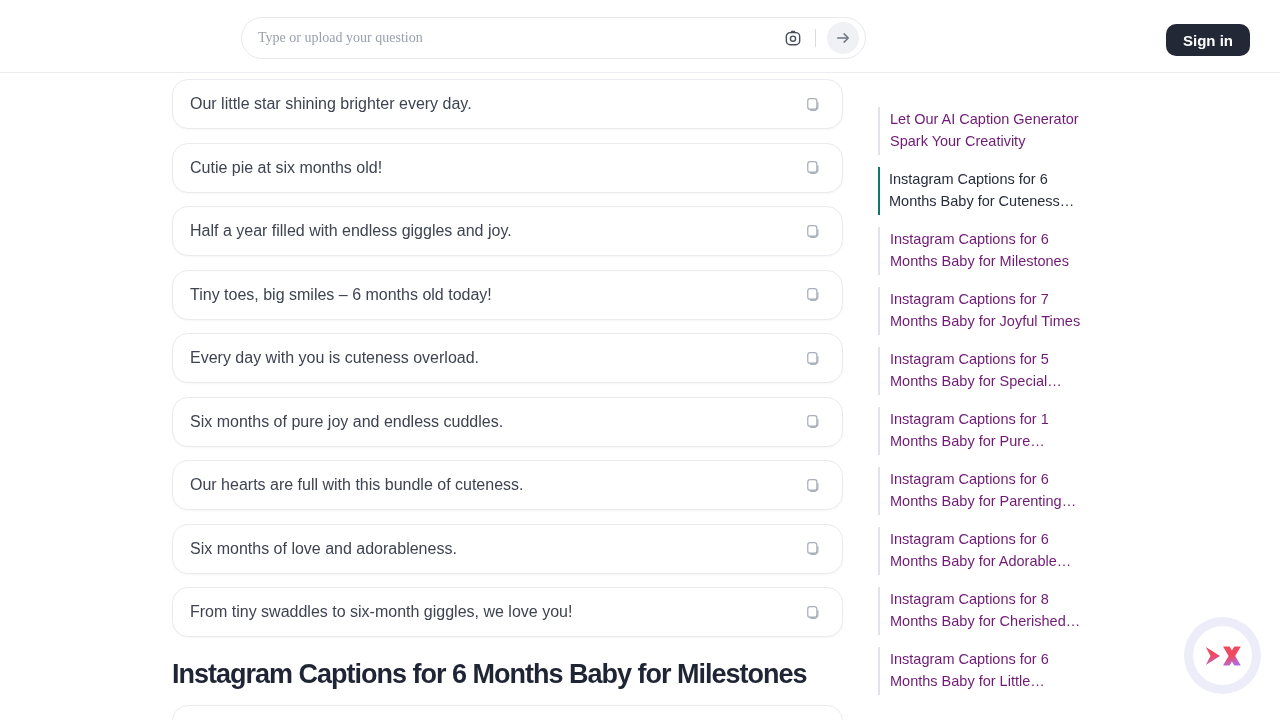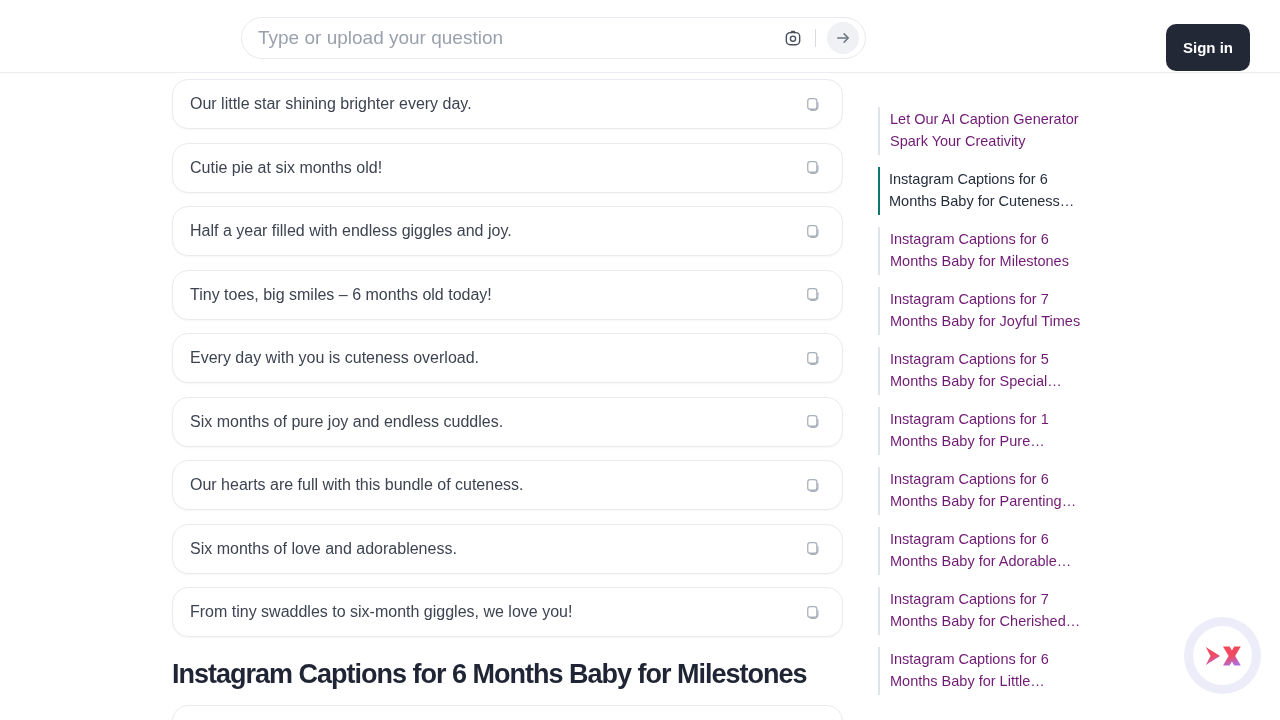--- a/index.html
+++ b/index.html
@@ -15,37 +15,37 @@
   .header {
     position: absolute; top: 0; left: 0; right: 0; height: 73px;
     background: #ffffff; border-bottom: 1px solid #ecedf1; z-index: 5;
   }
   .search-pill {
     position: absolute; left: 241px; top: 17px; width: 625px; height: 42px;
     border: 1px solid #e7e9ee; border-radius: 21px; background: #fff;
     display: flex; align-items: center; padding: 0 6px 0 16px;
   }
   .search-pill input {
-    flex: 1; border: none; outline: none; font-size: 19px;
-    font-family: Liberation Sans, sans-serif; color: #374151; background: transparent;
+    flex: 1; border: none; outline: none; font-size: 14px;
+    font-family: Liberation Serif, serif; color: #374151; background: transparent;
   }
   .search-pill input::placeholder { color: #9aa1ad; }
   .icon-btn {
     border: none; background: transparent; cursor: pointer;
     display: flex; align-items: center; justify-content: center;
     width: 30px; height: 30px;
   }
   .search-divider { width: 1px; height: 18px; background: #d8dbe1; margin: 0 7px; }
   .submit-btn {
     width: 32px; height: 32px; border-radius: 50%; border: none;
     background: #eff1f4; display: flex; align-items: center; justify-content: center;
     cursor: pointer; margin-left: 4px;
   }
   .signin-btn {
-    position: absolute; right: 30px; top: 24px; height: 47px; padding: 0 17px;
+    position: absolute; right: 30px; top: 24px; height: 32px; padding: 0 17px;
     background: #222836; color: #ffffff; border: none; border-radius: 10px;
     font-size: 15px; font-weight: bold; font-family: "Liberation Sans", sans-serif;
     cursor: pointer;
   }
 
   
   .main-col {
     position: absolute; left: 172px; top: 79px; width: 671px;
   }
   .caption-card {
@@ -237,21 +237,21 @@
 
 <nav class="toc">
   <a class="toc-item">Let Our AI Caption Generator Spark Your Creativity</a>
   <a class="toc-item active">Instagram Captions for 6 Months Baby for Cuteness…</a>
   <a class="toc-item">Instagram Captions for 6 Months Baby for Milestones</a>
   <a class="toc-item">Instagram Captions for 7 Months Baby for Joyful Times</a>
   <a class="toc-item">Instagram Captions for 5 Months Baby for Special…</a>
   <a class="toc-item">Instagram Captions for 1 Months Baby for Pure…</a>
   <a class="toc-item">Instagram Captions for 6 Months Baby for Parenting…</a>
   <a class="toc-item">Instagram Captions for 6 Months Baby for Adorable…</a>
-  <a class="toc-item">Instagram Captions for 7 Months Baby for Cherished…</a>
+  <a class="toc-item">Instagram Captions for 8 Months Baby for Cherished…</a>
   <a class="toc-item">Instagram Captions for 6 Months Baby for Little…</a>
 </nav>
 
 <div class="float-widget">
   <div class="float-widget-inner">
     <span style="display:flex">
       <svg width="38" height="32" viewBox="0 0 64 52">
         <defs>
           <linearGradient id="lgx" x1="0.2" y1="0" x2="0.5" y2="1">
             <stop offset="0" stop-color="#f5465a"></stop>

